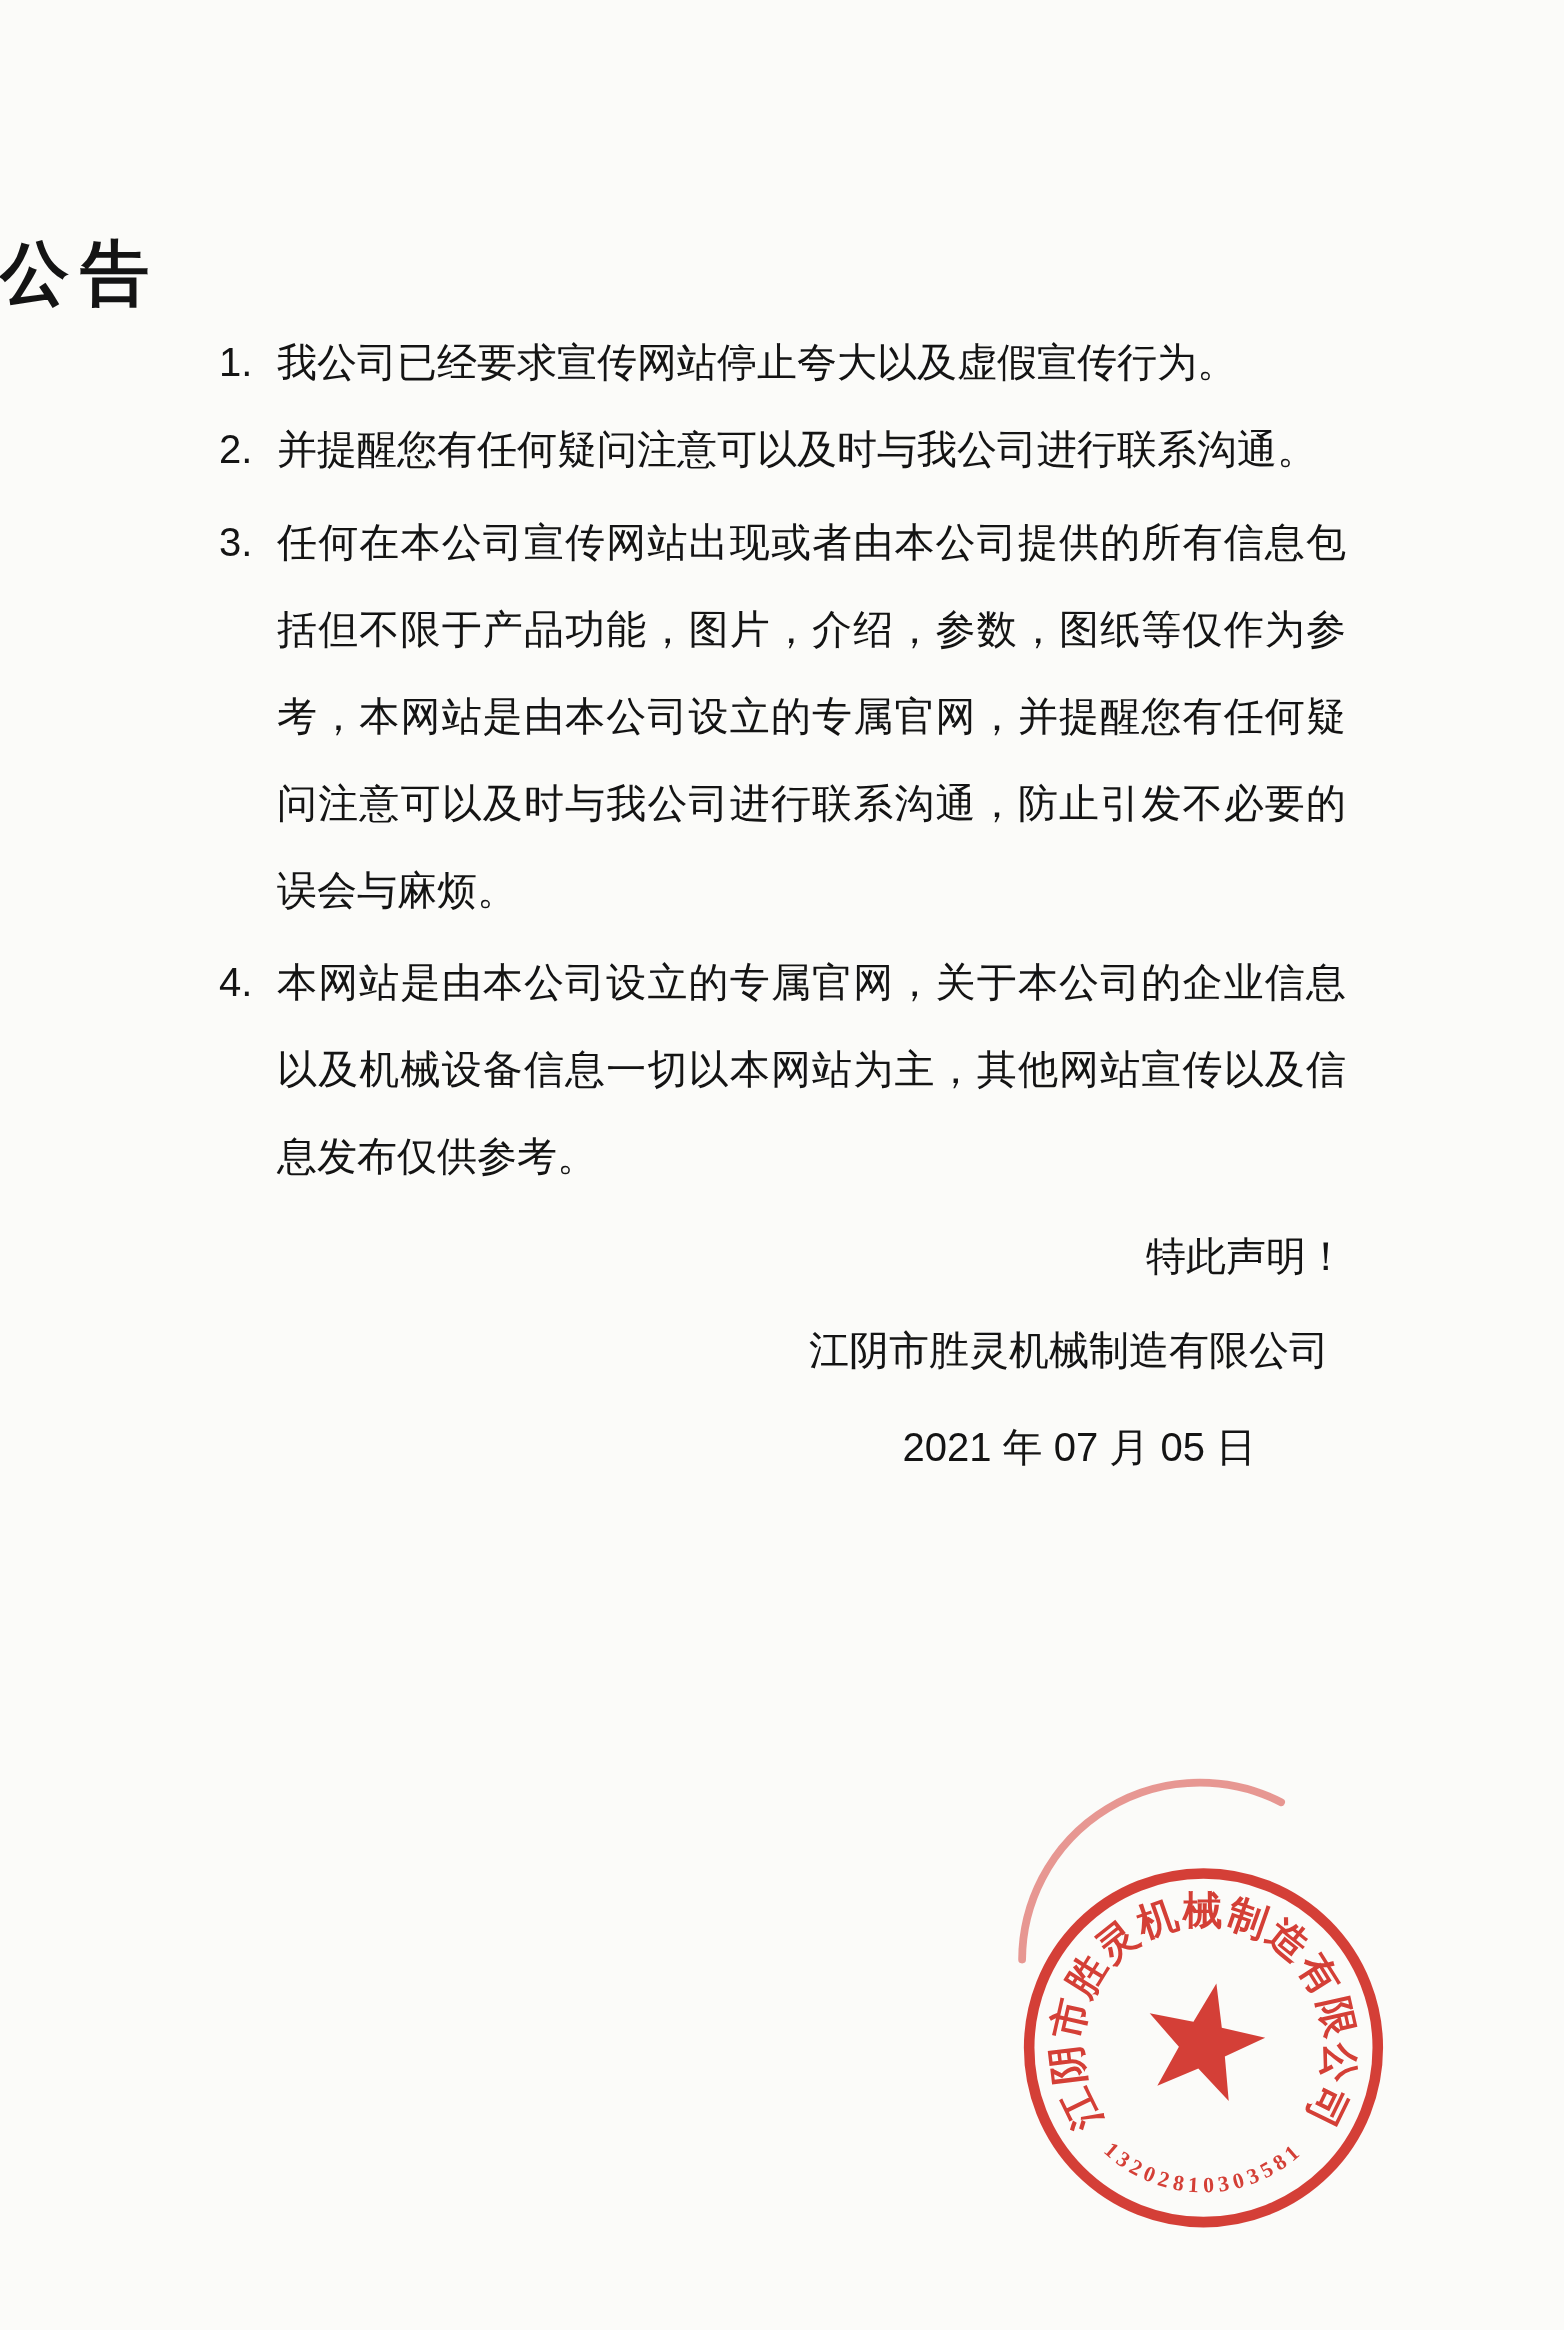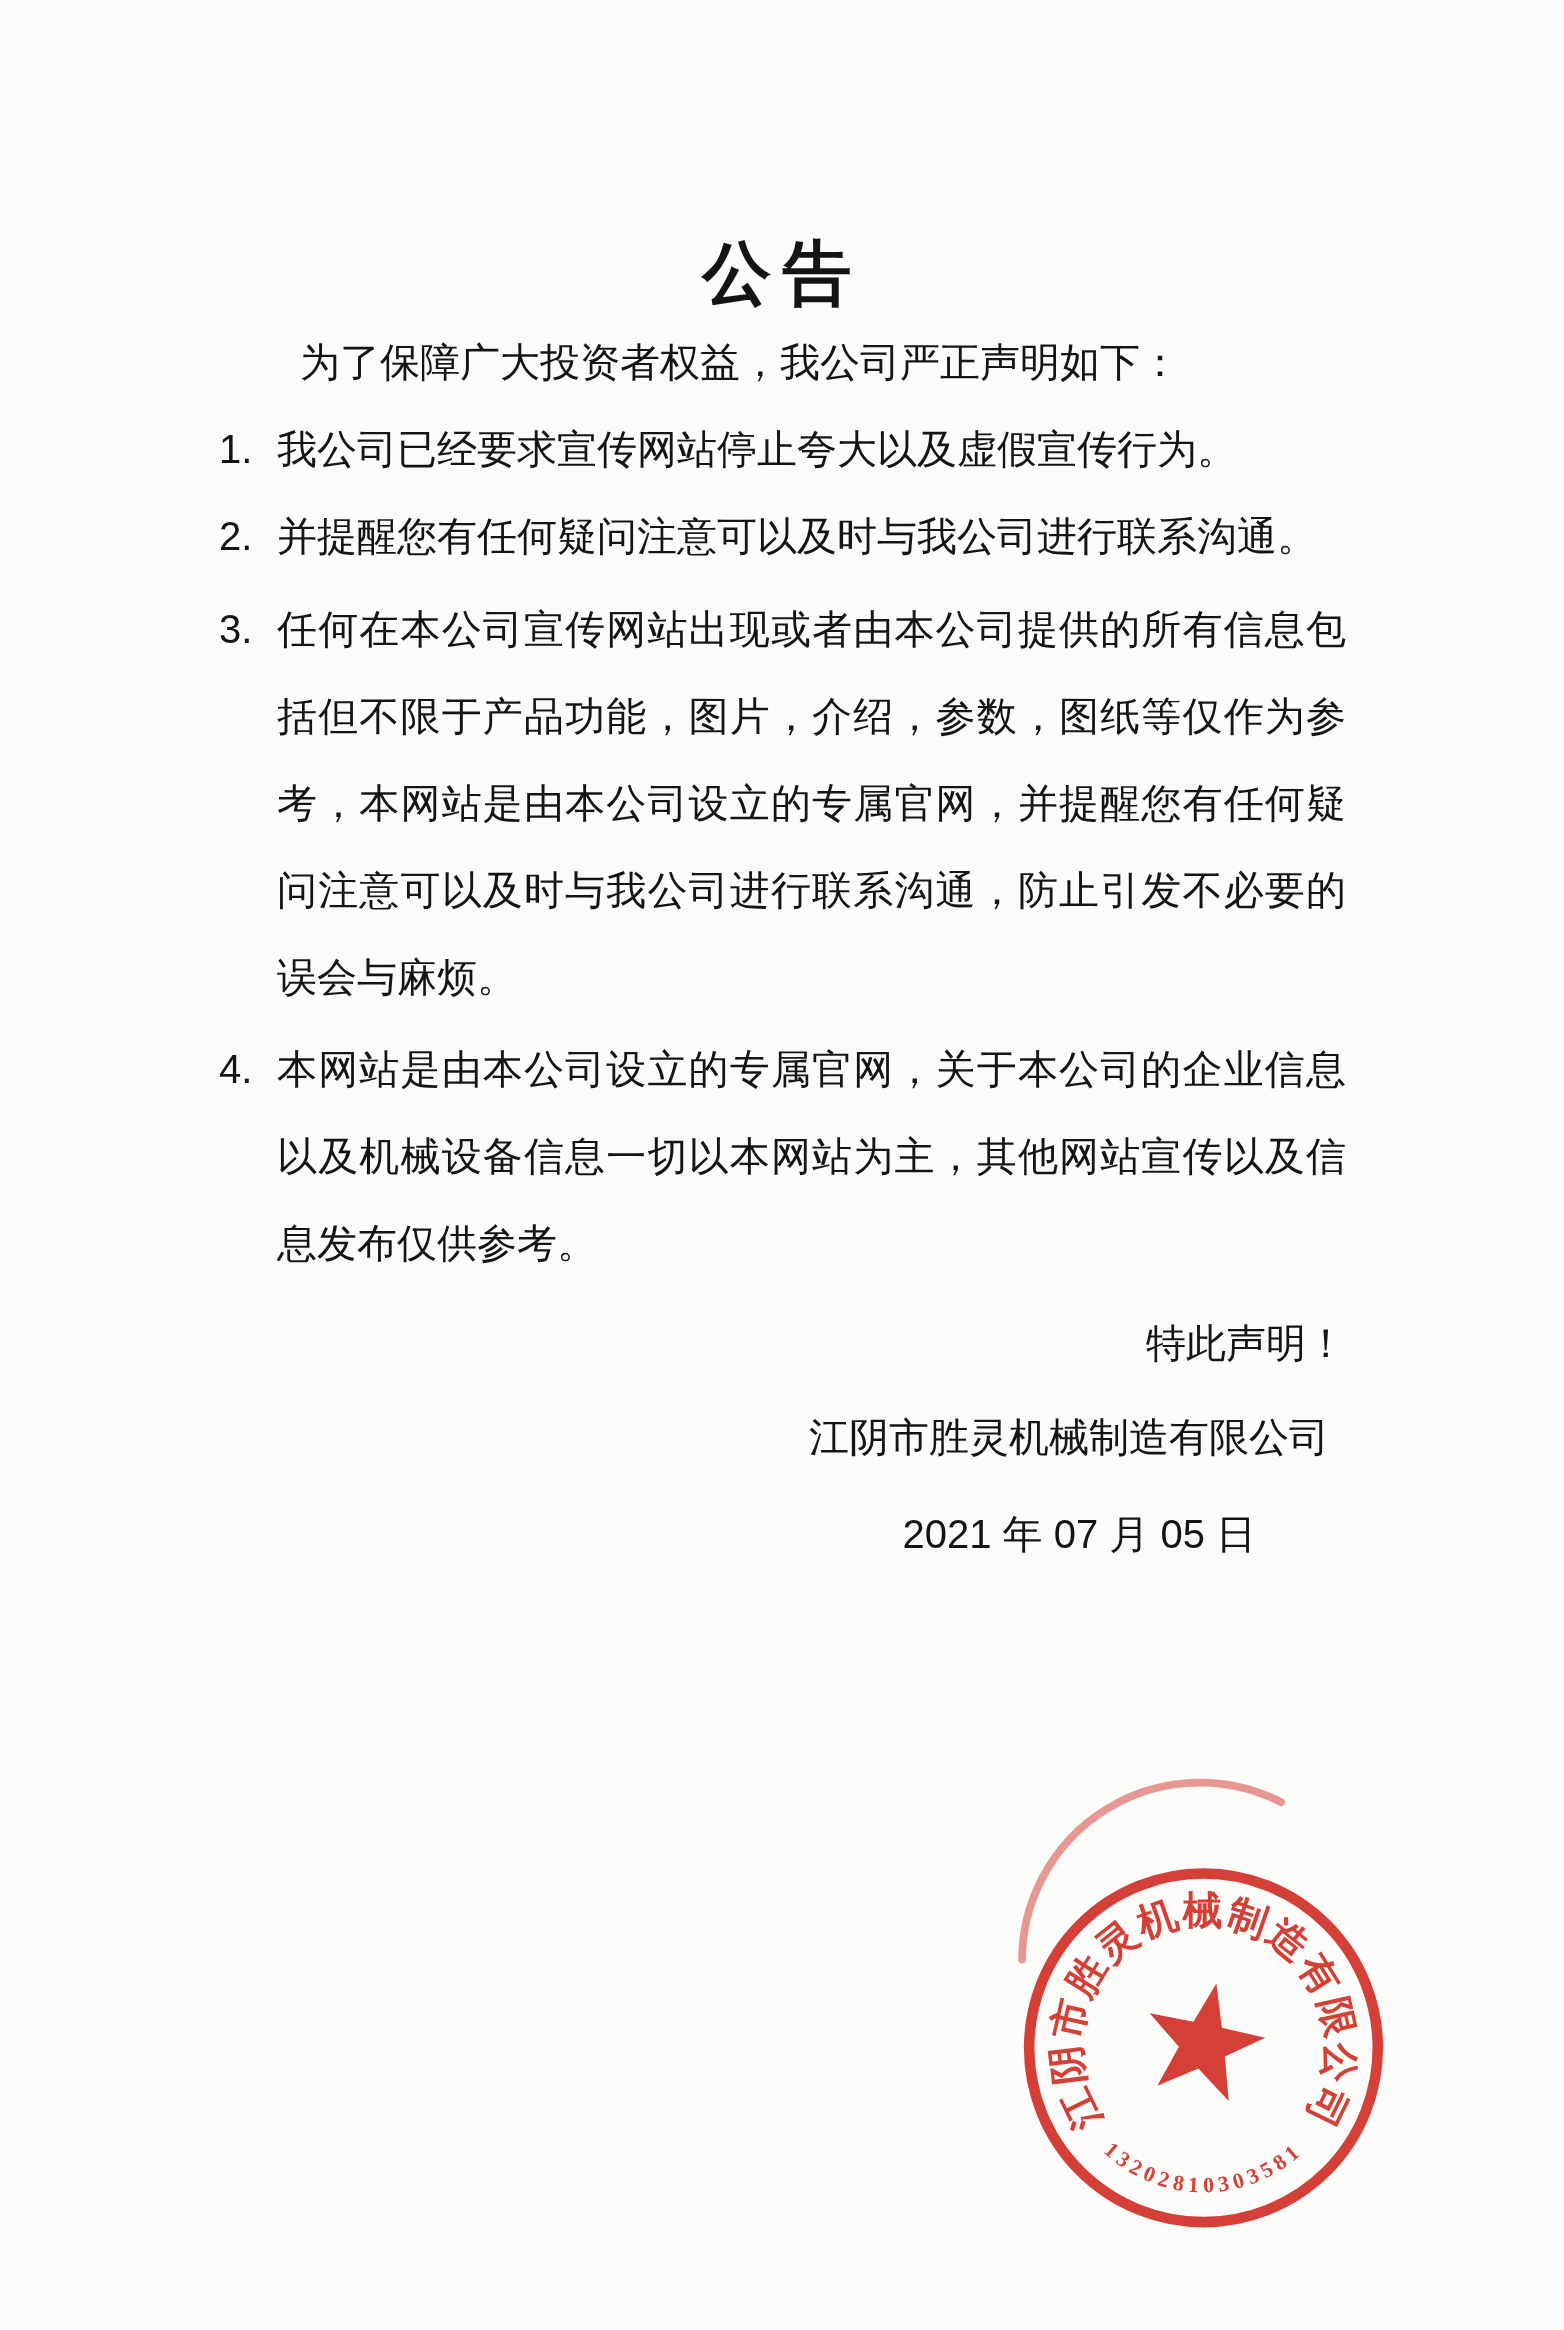--- a/index.html
+++ b/index.html
@@ -6,21 +6,20 @@
   .page{
     position:relative;
     width:1565px;height:2330px;
     background:#fbfbf9;
     overflow:hidden;
     color:#141414;
     font-family:"Liberation Serif","DejaVu Serif",serif;
   }
   .title{
     position:absolute;top:182px;left:0;width:100%;
-    text-align:center;
     font-size:69px;font-weight:600;letter-spacing:11.3px;
     font-family:"Liberation Serif","DejaVu Serif",serif;
   }
   .content{
     position:absolute;left:219px;top:319px;width:1127px;
     font-size:40px;line-height:87px;
     text-align:justify;
   }
   .para{margin:0;text-indent:81px;}
   .statement-intro{margin:0;text-indent:81px;}
@@ -49,21 +48,20 @@
   }
 </style>
 </head>
 <body>
 
 <div class="page">
 
   <h1 class="title">公告</h1>
 
   <div class="content">
-    <p class="statement-intro">为了保障广大投资者权益，我公司严正声明如下：</p>
 
     <div class="list-item">
       <span class="num">1.</span>
       <div class="item-text">我公司已经要求宣传网站停止夸大以及虚假宣传行为。</div>
     </div>
     <div class="list-item">
       <span class="num">2.</span>
       <div class="item-text">并提醒您有任何疑问注意可以及时与我公司进行联系沟通。</div>
     </div>
     <div class="list-item mt">

